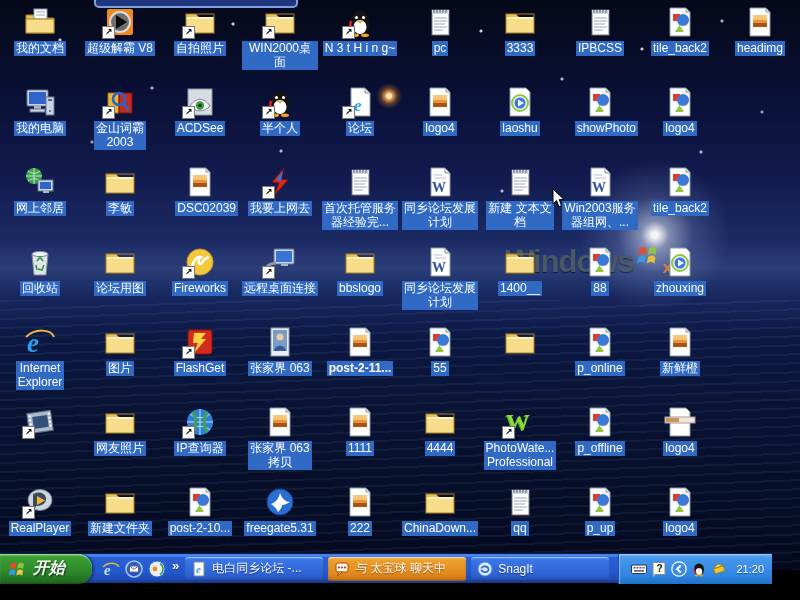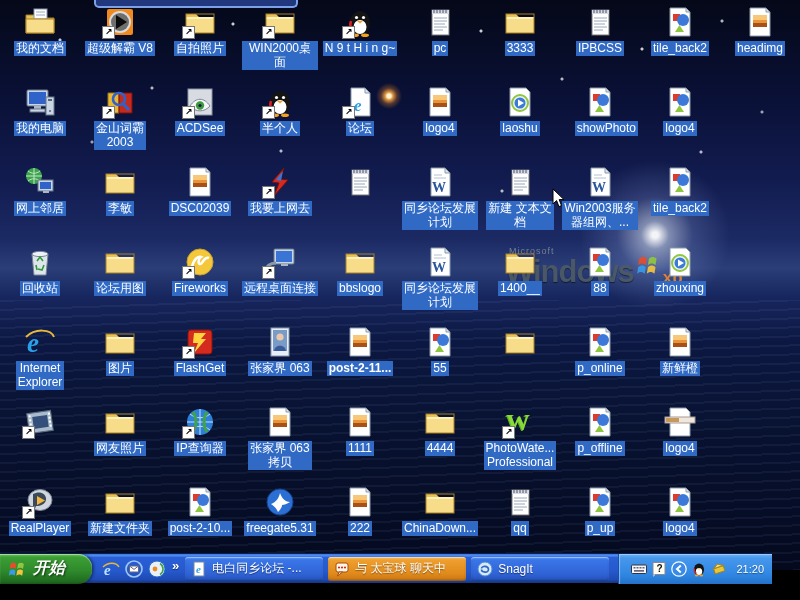--- a/index.html
+++ b/index.html
@@ -87,21 +87,20 @@
 </style>
 </head>
 <body>
 
 <div id="screen">
   <div id="desktop">
     <div id="water"></div>
     <div id="window-peek"></div>
 
     <div id="watermark">
-      <span id="wm-brand">Microsoft</span>
       <div id="wm-row">
         <span id="wm-name">Windows</span>
         <svg id="wm-flag" viewBox="0 0 24 24">
           <path d="M3 6c2-2 5-2 7 0l-1 6c-2-2-5-2-7 0z" fill="#e84c2b"></path>
           <path d="M12 6c2-2 5-2 7 0l-1 6c-2-2-5-2-7 0z" fill="#8fc63f"></path>
           <path d="M2 14c2-2 5-2 7 0l-1 6c-2-2-5-2-7 0z" fill="#3a9ae8"></path>
           <path d="M11 14c2-2 5-2 7 0l-1 6c-2-2-5-2-7 0z" fill="#f4c43f"></path>
         </svg>
         <span id="wm-xp">xp</span>
       </div>
@@ -149,21 +148,21 @@
               <ellipse cx="16" cy="17" rx="10" ry="12" fill="#141414"></ellipse>
               <ellipse cx="16" cy="21" rx="6.5" ry="7" fill="#fff"></ellipse>
               <circle cx="12.5" cy="11.5" r="1.6" fill="#fff"></circle>
               <circle cx="19.5" cy="11.5" r="1.6" fill="#fff"></circle>
               <path d="M13 15h6l-3 2.6z" fill="#f4a020"></path>
               <path d="M7 15c-2 6 1 9 4 9" stroke="#e02020" stroke-width="2.5" fill="none"></path>
               <ellipse cx="11" cy="29.2" rx="4" ry="1.8" fill="#f4a020"></ellipse>
               <ellipse cx="21" cy="29.2" rx="4" ry="1.8" fill="#f4a020"></ellipse>
             </svg>
             <span class="sc">↗</span>
-          </div><div class="lbl">N 9 t H i n g~</div></div>
+          </div><div class="lbl">N 3 t H i n g~</div></div>
         <div class="icon" style="left: 402px; top: 6px;"><div class="ic">
             <svg viewBox="0 0 32 32">
               <rect x="8" y="4" width="17" height="25" fill="#fff" stroke="#777"></rect>
               <rect x="8" y="4" width="17" height="4" fill="#d4dbe6"></rect>
               <g stroke="#556">
                 <line x1="10" y1="4" x2="10" y2="7"></line>
                 <line x1="13" y1="4" x2="13" y2="7"></line>
                 <line x1="16" y1="4" x2="16" y2="7"></line>
                 <line x1="19" y1="4" x2="19" y2="7"></line>
                 <line x1="22" y1="4" x2="22" y2="7"></line>
@@ -320,21 +319,21 @@
             </svg>
           </div><div class="lbl">网上邻居</div></div>
         <div class="icon" style="left: 82px; top: 166px;"><div class="ic">
             <svg viewBox="0 0 32 32">
               <path d="M2 8h10l3 3h15v4H2z" fill="#e8c05a"></path>
               <path d="M2 11h28v16H2z" fill="#f7dd8a"></path>
               <path d="M2 11h28v2H2z" fill="#fdf0b8"></path>
               <rect x="2" y="8" width="28" height="19" fill="none" stroke="#a9811f"></rect>
             </svg>
           </div><div class="lbl">李敏</div></div>
-        <div class="icon" style="left: 162px; top: 166px;"><div class="ic">
+        <div class="icon" style="left: 162px; top: 166px; text-align: right;"><div class="ic">
             <svg viewBox="0 0 32 32">
               <path d="M6 2h16l4 4v24H6z" fill="#fff" stroke="#8899aa"></path>
               <path d="M22 2l4 4h-4z" fill="#dde4ee" stroke="#8899aa"></path>
               <rect x="9" y="9" width="14" height="12" fill="#e8943a"></rect>
               <rect x="9" y="9" width="14" height="5" fill="#f8c878"></rect>
               <rect x="9" y="17" width="14" height="4" fill="#a85018"></rect>
             </svg>
           </div><div class="lbl">DSC02039</div></div>
         <div class="icon" style="left: 242px; top: 166px;"><div class="ic">
             <svg viewBox="0 0 32 32">
@@ -355,21 +354,22 @@
                 <line x1="22" y1="4" x2="22" y2="7"></line>
               </g>
               <g stroke="#9aa8bb">
                 <line x1="10" y1="12" x2="23" y2="12"></line>
                 <line x1="10" y1="15" x2="23" y2="15"></line>
                 <line x1="10" y1="18" x2="21" y2="18"></line>
                 <line x1="10" y1="21" x2="23" y2="21"></line>
                 <line x1="10" y1="24" x2="19" y2="24"></line>
               </g>
             </svg>
-          </div></div>
+          </div><div class="lbl">首次托管服务
+器经验完...</div></div>
         <div class="icon" style="left: 402px; top: 166px;"><div class="ic">
             <svg viewBox="0 0 32 32">
               <path d="M7 2h14l5 5v23H7z" fill="#fff" stroke="#8899aa"></path>
               <path d="M21 2l5 5h-5z" fill="#dde4ee" stroke="#8899aa"></path>
               <g stroke="#b6c2d4">
                 <line x1="10" y1="9" x2="18" y2="9"></line>
                 <line x1="10" y1="12" x2="22" y2="12"></line>
               </g>
               <text x="8" y="26" font-size="14" font-weight="bold" fill="#2b579a" font-family="Liberation Serif,serif">W</text>
             </svg>

